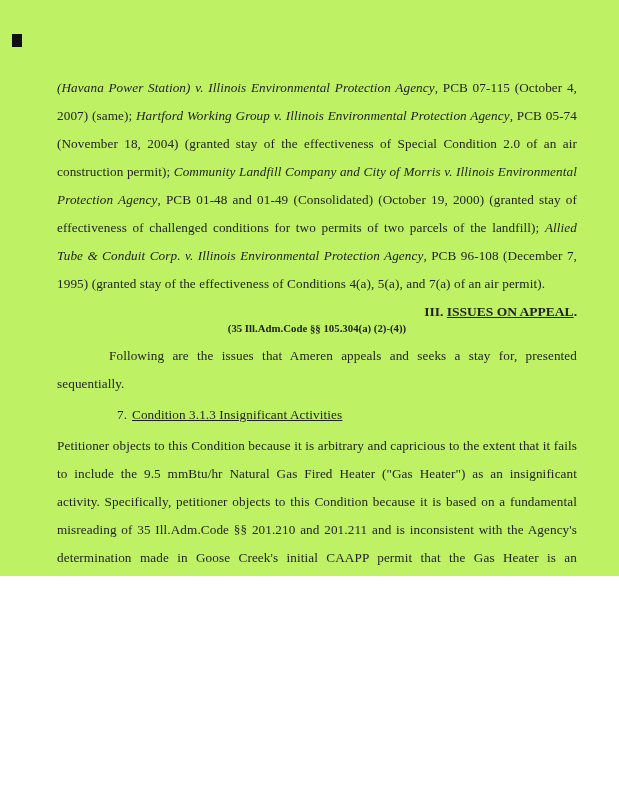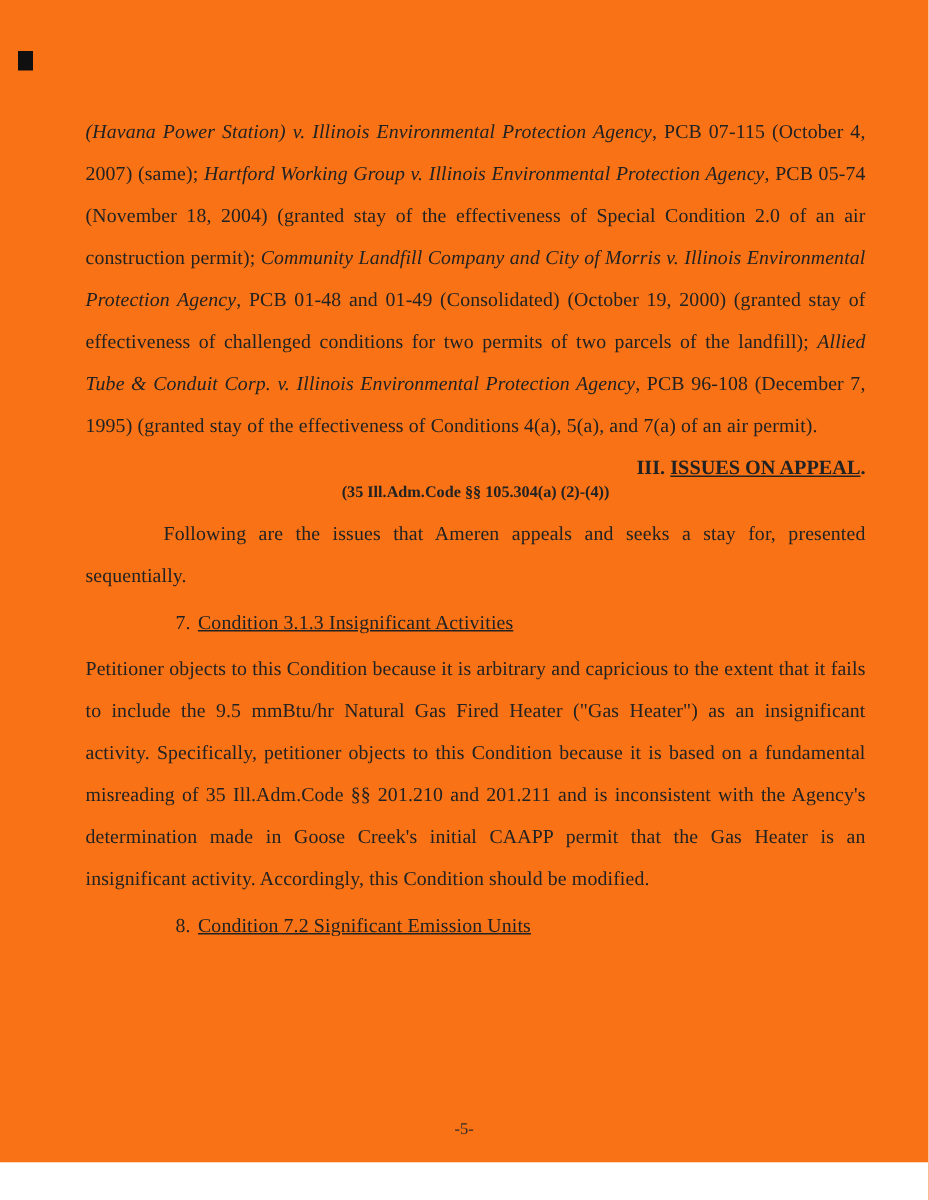--- a/index.html
+++ b/index.html
@@ -1,19 +1,19 @@
 <!DOCTYPE html>
 <html><head>
 <meta charset="utf-8">
 <style>
   html,body{margin:0;padding:0;background:#ffffff;}
   .page{
     position:relative;
-    width:619px;height:775px;
-    background:#f97316;
+    width:619px;height:576px;
+    background:#bef264;
     overflow:hidden;
     font-family:"Liberation Serif", serif;
     color:#222222;
   }
   .scan-artifact{
     position:absolute;left:12px;top:34px;width:10px;height:13px;
     background:#101010;
   }
   .content{
     position:absolute;top:74px;left:57px;width:520px;
@@ -22,21 +22,21 @@
   p.para{
     margin:0;
     font-size:13.2px;
     line-height:28px;
     text-align:justify;
     text-indent:30px;
     letter-spacing:0.1px;
   }
   p.para.flush{text-indent:0;}
   p.para.tab{text-indent:52px;}
-  p.para.hd{margin:3px 0;}
+  p.para.hd{margin:3px 0;text-decoration:underline;}
   .num{display:inline-block;width:45px;font-style:normal;}
   .i{font-style:italic;}
   .u{text-decoration:underline;}
   .section-heading{margin:4px 0 7px;text-align:center;}
   .sh-title{font-size:13.5px;font-weight:bold;line-height:19px;text-align:right;}
   .sh-sub{font-size:10.8px;font-weight:bold;line-height:14px;}
   .footer{
     position:absolute;top:747px;left:0;right:0;
     text-align:center;font-size:11px;color:#2a2a2a;
     filter:blur(0.3px);

